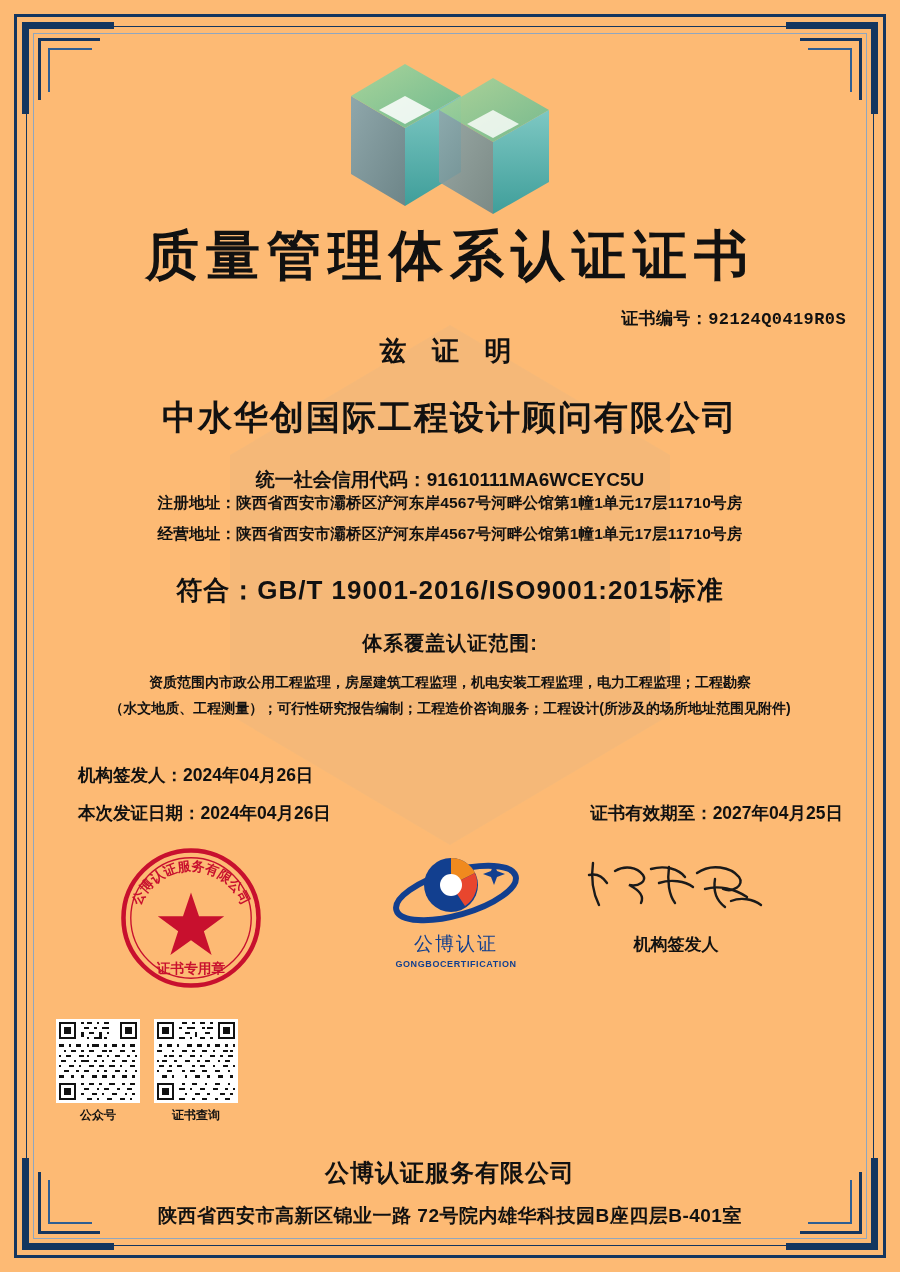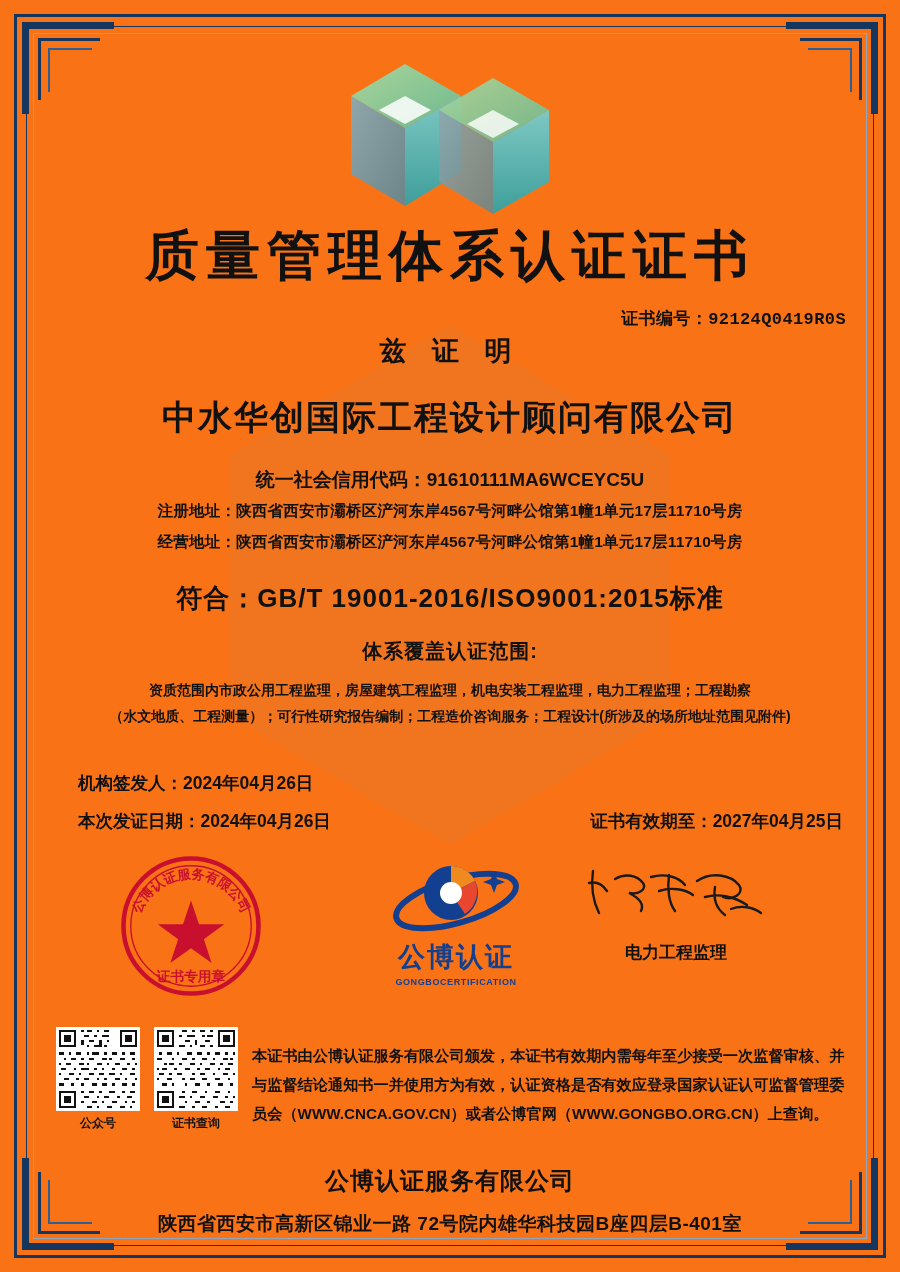--- a/index.html
+++ b/index.html
@@ -8,21 +8,21 @@
     background: #ffffff;
   }
   body {
     font-family: "Liberation Sans", sans-serif;
     -webkit-font-smoothing: antialiased;
   }
   #cert {
     position: relative;
     width: 900px;
     height: 1272px;
-    background: #f97316;
+    background: #fdba74;
     overflow: hidden;
   }
 
   
   .frame-outer {
     position: absolute;
     left: 14px; top: 14px; right: 14px; bottom: 14px;
     border: 3px solid #14365f;
     box-sizing: border-box;
   }
@@ -133,21 +133,21 @@
     font-size: 19px;
     font-weight: bold;
     color: #111;
     margin-top: 26px;
   }
 
   .addr {
     font-size: 15.5px;
     font-weight: bold;
     color: #111;
-    margin-top: 8px;
+    margin-top: 0;
     letter-spacing: 0.2px;
   }
   .addr + .addr { margin-top: 10px; }
 
   .standard {
     font-size: 26px;
     font-weight: bold;
     color: #111;
     margin-top: 28px;
     letter-spacing: 1px;
@@ -204,22 +204,22 @@
     height: 146px;
   }
   .seal-logo {
     position: absolute;
     left: 330px;
     top: 6px;
     width: 160px;
     text-align: center;
   }
   .seal-logo .gb-cn {
-    font-size: 27px;
-    font-weight: bold;
+    font-size: 19px;
+    font-weight: normal;
     color: #123f8f;
     letter-spacing: 2px;
     margin-top: -2px;
   }
   .seal-logo .gb-en {
     font-size: 9px;
     font-weight: bold;
     color: #123f8f;
     letter-spacing: 0.6px;
     margin-top: 2px;
@@ -434,21 +434,21 @@
             <path d="M34 18 C 44 12, 56 14, 62 22 C 66 28, 58 34, 48 32 C 56 36, 64 42, 60 50"></path>
             <path d="M70 16 C 84 12, 98 16, 104 24"></path>
             <path d="M78 30 C 90 26, 104 28, 112 34"></path>
             <path d="M88 14 C 86 28, 88 42, 94 50"></path>
             <path d="M116 20 C 130 10, 150 14, 158 24 C 164 32, 152 40, 142 36"></path>
             <path d="M124 36 C 138 32, 154 36, 166 44"></path>
             <path d="M134 26 C 132 38, 136 48, 144 54"></path>
             <path d="M150 48 C 160 44, 172 46, 180 52"></path>
           </g>
         </svg>
-        <div class="sig-label">电力工程监理</div>
+        <div class="sig-label">机构签发人</div>
       </div>
     </div>
 
     <div class="qr-block">
 
       <div class="qr-item q1">
         <svg width="84" height="84" viewBox="0 0 33 33" shape-rendering="crispEdges">
           <rect width="33" height="33" fill="#fff"></rect>
           <g fill="#111">
             <rect x="1" y="1" width="7" height="7"></rect>
@@ -661,20 +661,19 @@
             <rect x="10" y="31" width="2" height="1"></rect>
               <rect x="15" y="31" width="1" height="1"></rect>
               <rect x="19" y="31" width="2" height="1"></rect>
               <rect x="24" y="31" width="1" height="1"></rect>
               <rect x="28" y="31" width="2" height="1"></rect>
           </g>
         </svg>
         <div class="qr-label">证书查询</div>
       </div>
 
-      <div class="note">本证书由公博认证服务有限公司颁发，本证书有效期内需每年至少接受一次监督审核、并与监督结论通知书一并使用方为有效，认证资格是否有效应登录国家认证认可监督管理委员会（WWW.CNCA.GOV.CN）或者公博官网（WWW.GONGBO.ORG.CN）上查询。</div>
     </div>
 
     <div class="issuer">公博认证服务有限公司</div>
     <div class="issuer-addr">陕西省西安市高新区锦业一路 72号院内雄华科技园B座四层B-401室</div>
 
   </div>
 </div>
 
 </body></html>

